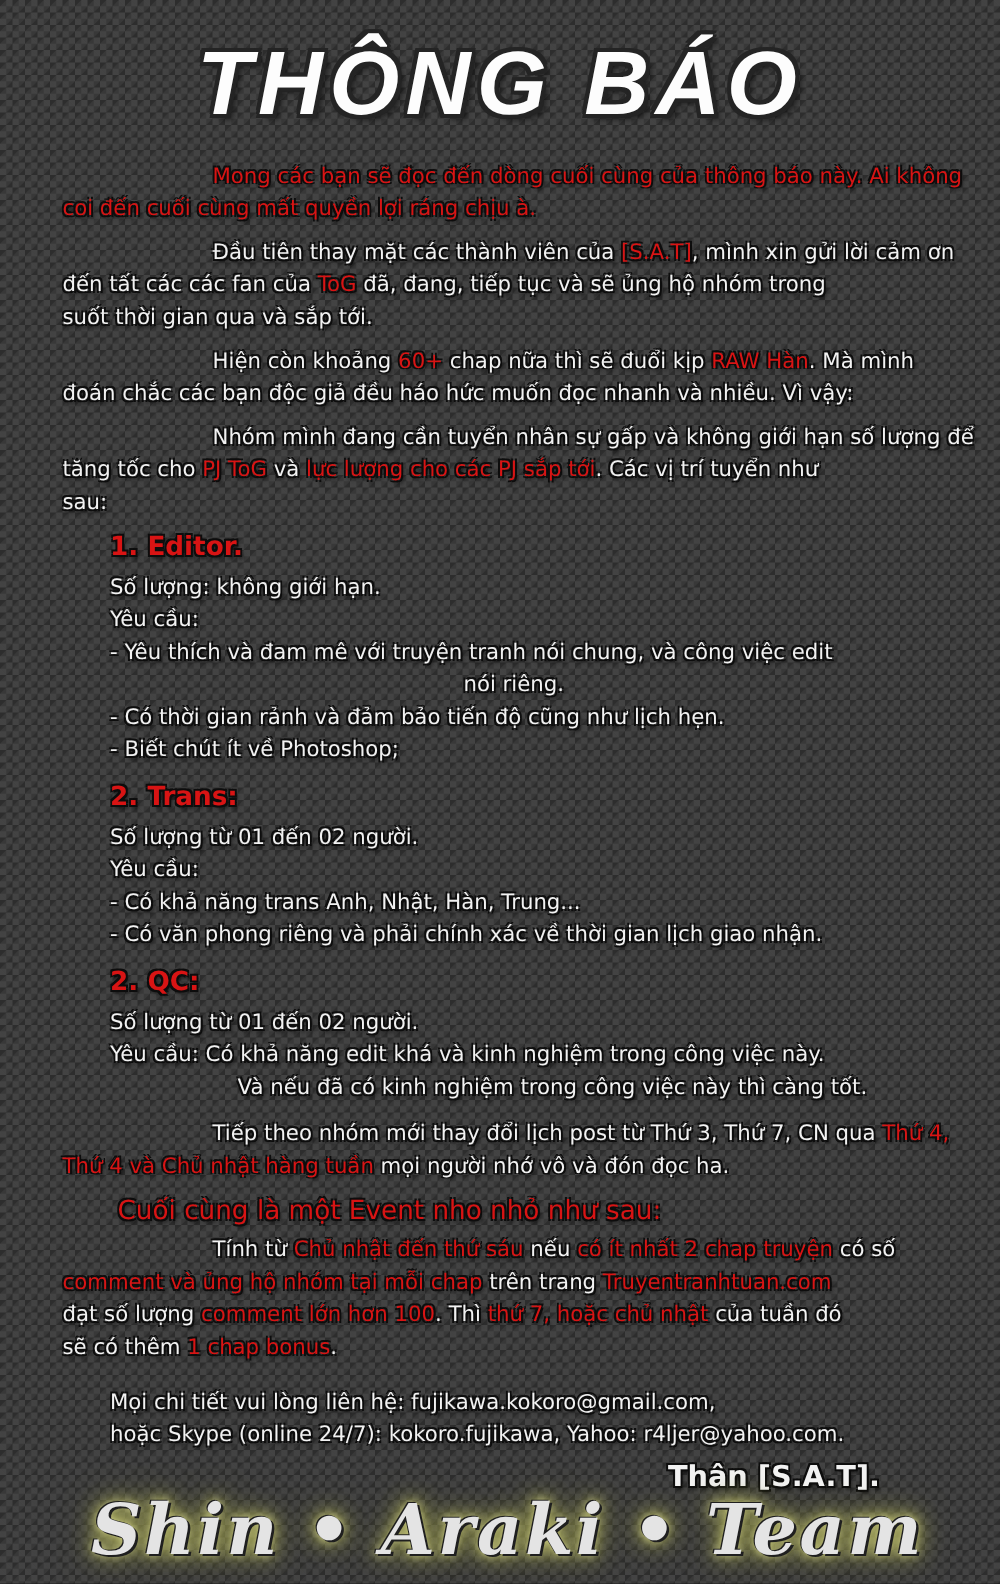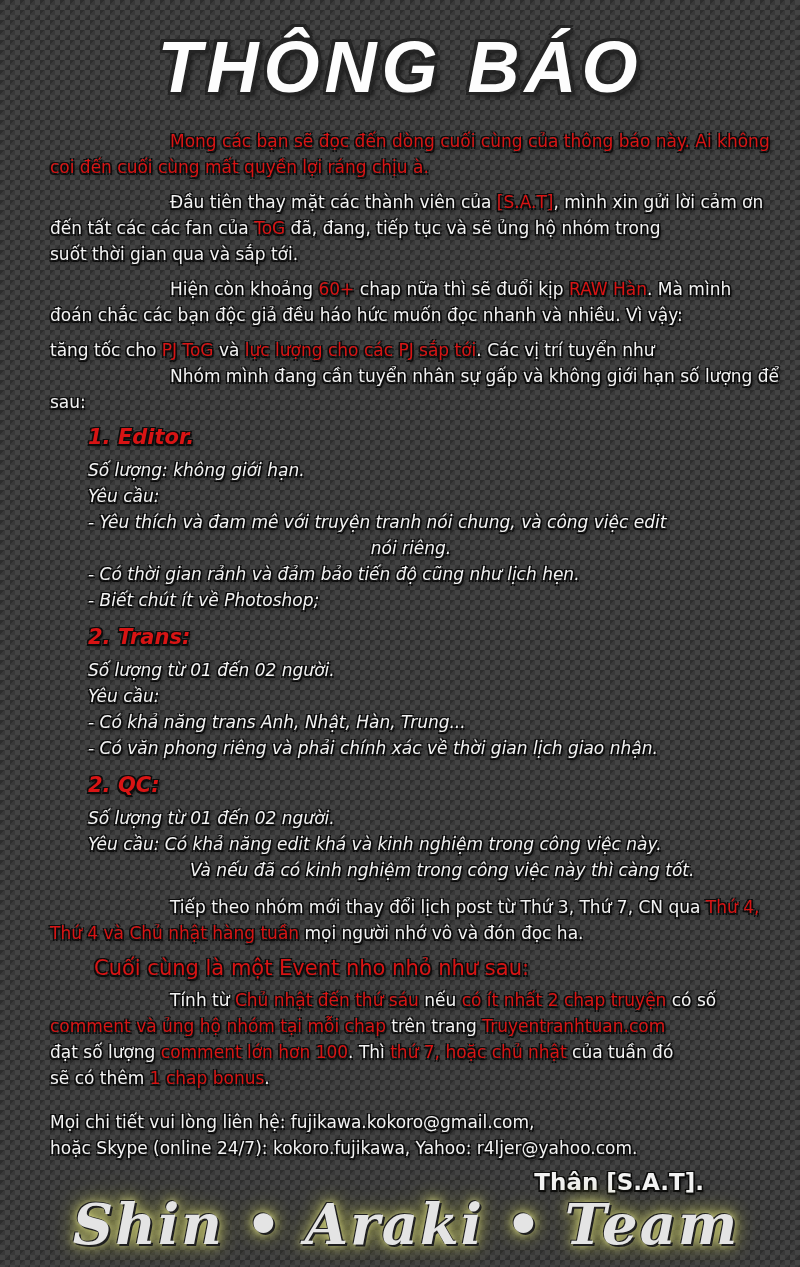--- a/index.html
+++ b/index.html
@@ -31,24 +31,24 @@
       -1.5px -1.5px 0 #0d0d0d, 1.5px -1.5px 0 #0d0d0d,
       -1.5px 1.5px 0 #0d0d0d, 1.5px 1.5px 0 #0d0d0d,
       2px 3px 3px rgba(0,0,0,0.55);
   }
   .wh{color:var(--text,#f2f2f2);}
   .red{color:var(--accent-red,#d81414);}
   .block{margin:0 0 9px 0;}
   .indent > :first-child, .line.indent{padding-left:60px;}
   .line.indent2{padding-left:102px;}
   .line.outdent{margin-left:-28px;text-align:center;}
-  .section{margin-left:38px;margin-bottom:11px;font-style:italic;}
+  .section{margin-left:38px;margin-bottom:11px;}
   .sec-heading{font-size:21px;font-weight:bold;margin-bottom:3px;min-height:30px;}
   .event-heading{font-size:21px;font-weight:normal;padding-left:44px;margin-bottom:3px;min-height:29px;}
-  .contact{margin-top:18px;}
+  .contact{margin-left:38px;margin-top:18px;}
   .signature{text-align:right;padding-right:58px;font-size:23px;font-weight:bold;margin-top:8px;}
   .logo{
     margin-top:16px;text-align:center;
     font-family:"DejaVu Serif",serif;font-style:italic;font-weight:bold;
     font-size:56px;letter-spacing:2px;color:#e4e4e4;
     text-shadow:
       2px 2px 0 #1f1f1f, -1px -1px 0 #1f1f1f,
       0 0 8px #d6d78a, 0 0 16px #b3b45e, 0 0 26px #8f9040;
   }
 </style>
@@ -71,22 +71,22 @@
         <div class="line"><span class="wh">đến tất các các fan của </span><span class="red">ToG</span><span class="wh"> đã, đang, tiếp tục và sẽ ủng hộ nhóm trong</span></div>
         <div class="line"><span class="wh">suốt thời gian qua và sắp tới.</span></div>
       </div>
 
     <div class="block">
         <div class="line indent"><span class="wh">Hiện còn khoảng </span><span class="red">60+</span><span class="wh"> chap nữa thì sẽ đuổi kịp </span><span class="red">RAW Hàn</span><span class="wh">. Mà mình</span></div>
         <div class="line"><span class="wh">đoán chắc các bạn độc giả đều háo hức muốn đọc nhanh và nhiều. Vì vậy:</span></div>
       </div>
 
     <div class="block">
+        <div class="line indent"><span class="wh">Nhóm mình đang cần tuyển nhân sự gấp và không giới hạn số lượng để</span></div>
         <div class="line"><span class="wh">tăng tốc cho </span><span class="red">PJ ToG</span><span class="wh"> và </span><span class="red">lực lượng cho các PJ sắp tới</span><span class="wh">. Các vị trí tuyển như</span></div>
-        <div class="line indent"><span class="wh">Nhóm mình đang cần tuyển nhân sự gấp và không giới hạn số lượng để</span></div>
         <div class="line"><span class="wh">sau:</span></div>
       </div>
 
     <div class="section">
       <div class="sec-heading red">1. Editor.</div>
       <div>
           <div class="line"><span class="wh">Số lượng: không giới hạn.</span></div>
           <div class="line"><span class="wh">Yêu cầu:</span></div>
           <div class="line"><span class="wh">- Yêu thích và đam mê với truyện tranh nói chung, và công việc edit</span></div>
           <div class="line outdent"><span class="wh">nói riêng.</span></div>

